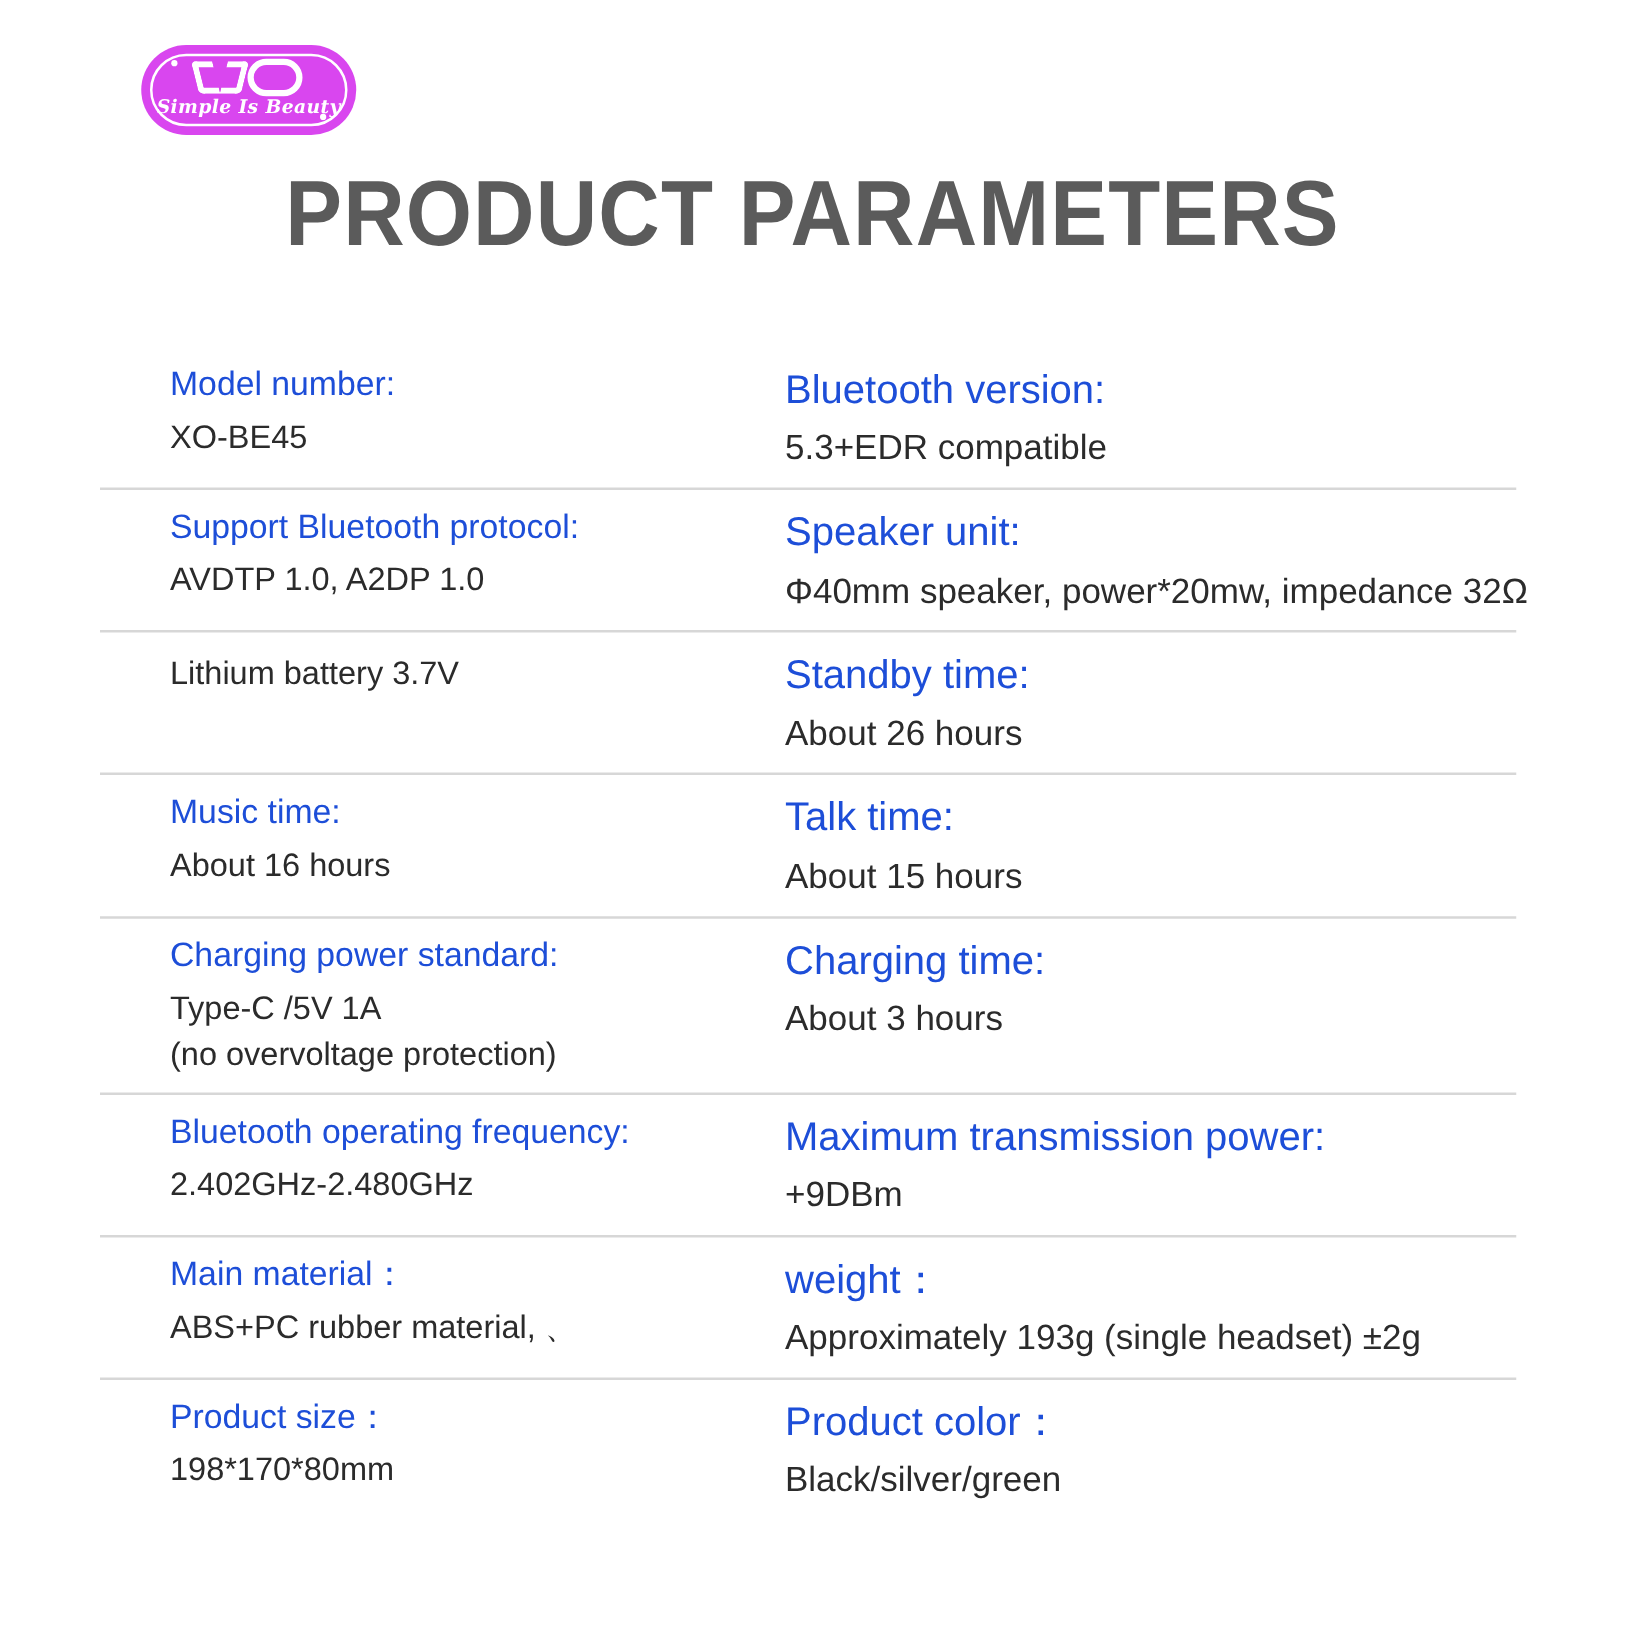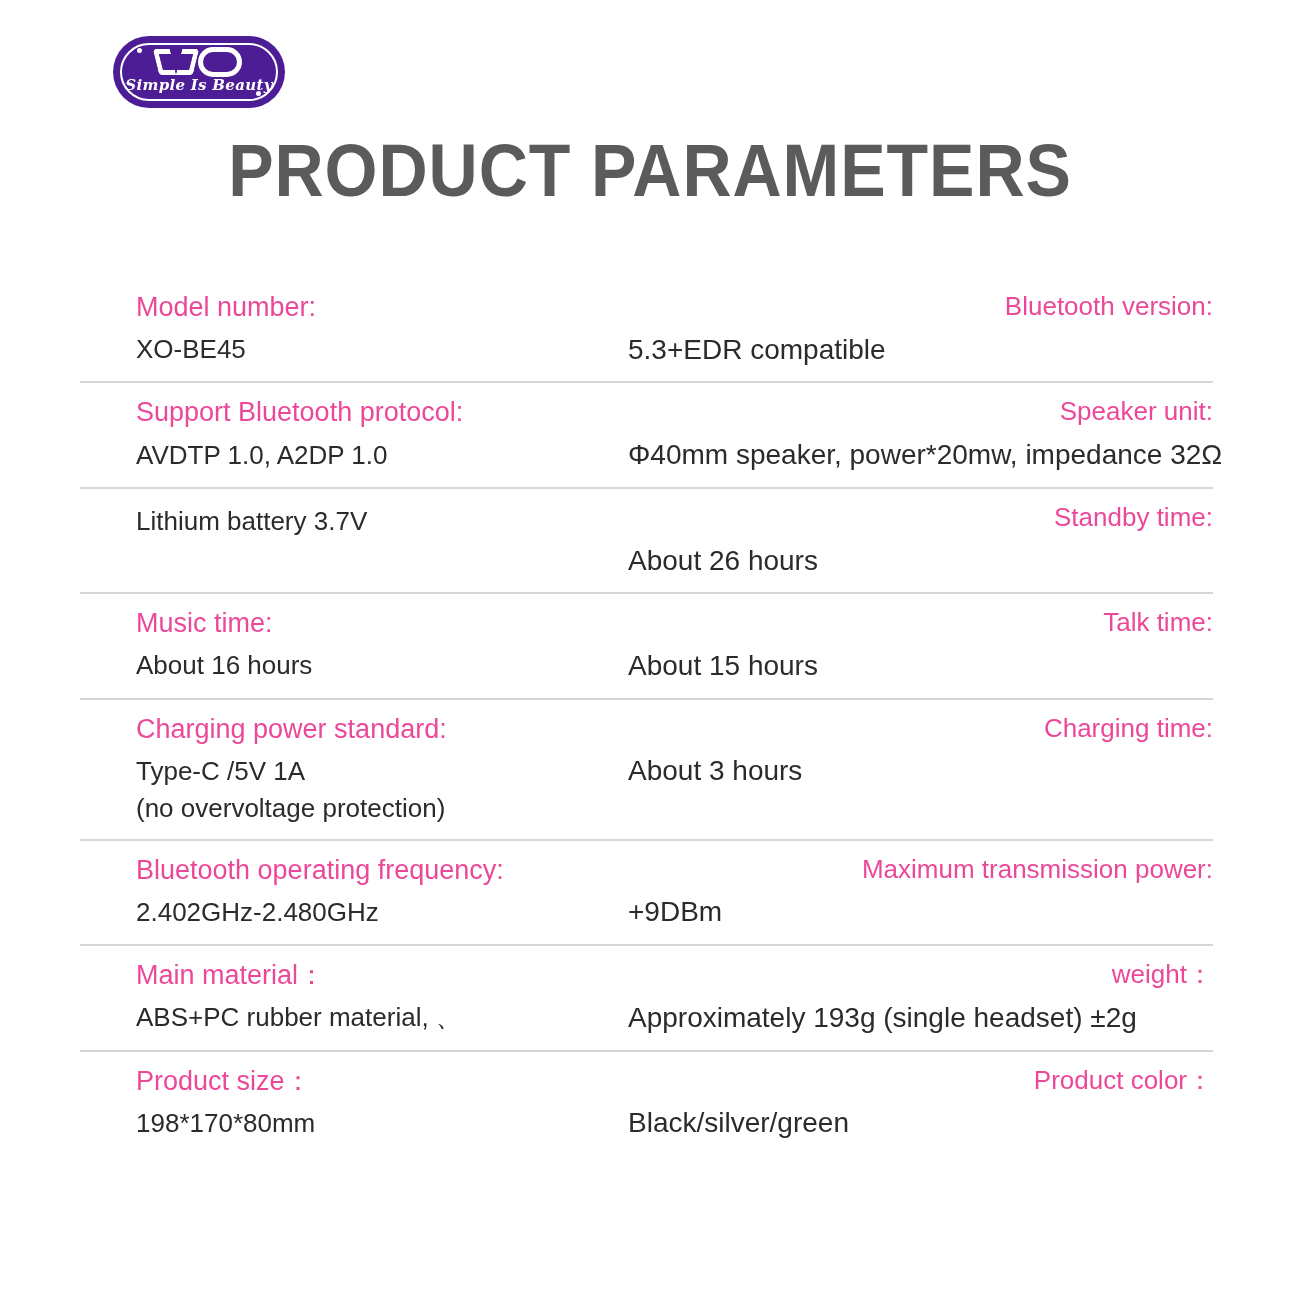--- a/index.html
+++ b/index.html
@@ -19,21 +19,21 @@
   #logo-wrap {
     position: absolute;
     left: 113px;
     top: 36px;
     width: 172px;
     height: 72px;
   }
   .logo-badge {
     position: absolute;
     inset: 0;
-    background: #4c1d95;
+    background: #d946ef;
     border-radius: 36px;
     box-sizing: border-box;
   }
   .logo-inner-outline {
     position: absolute;
     left: 7px;
     top: 7px;
     right: 7px;
     bottom: 7px;
     border: 2px solid #ffffff;
@@ -138,36 +138,36 @@
   }
   .spec-row.last { border-bottom: none; }
   .spec-cell {
     box-sizing: border-box;
     padding: 10px 0 12px 0;
   }
   .spec-cell.left  { width: 548px; padding-left: 56px; }
   .spec-cell.right { width: 585px; padding-left: 0px; }
 
   .spec-label {
-    color: #ec4899;
+    color: #1d4ed8;
     font-size: 27px;
     line-height: 1.45;
     white-space: nowrap;
   }
   .spec-value {
     color: #2b2b2b;
     font-size: 26px;
     line-height: 1.42;
     margin-top: 4px;
     white-space: nowrap;
   }
   .spec-value .vline { display: block; }
 
   
-  .spec-cell.right .spec-label { font-size: 26px; text-align: right; }
+  .spec-cell.right .spec-label { font-size: 32px; }
   .spec-cell.right .spec-value { font-size: 28px; }
 </style>
 </head>
 <body>
 
 <div id="logo-wrap">
   <div class="logo-badge">
     <div class="logo-inner-outline"></div>
     <div class="logo-dot tl"></div>
     <div class="logo-dot br"></div>

